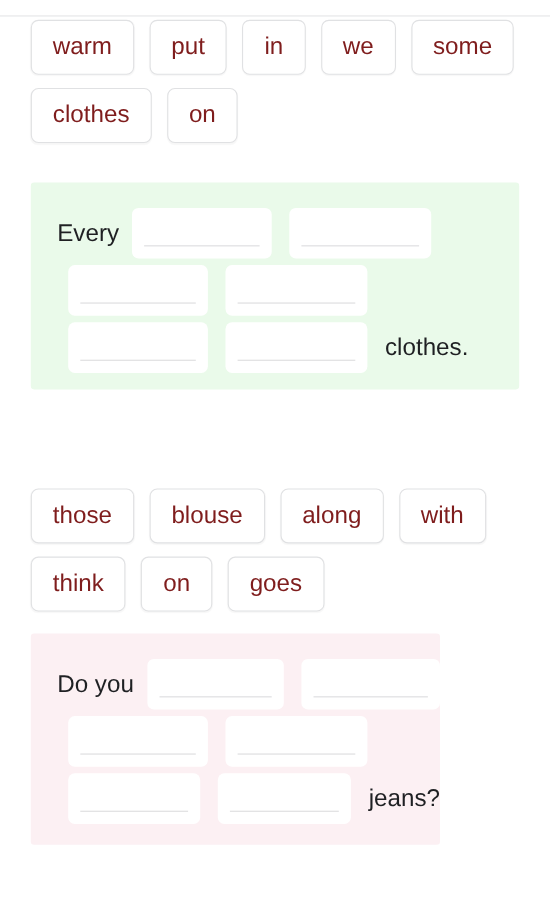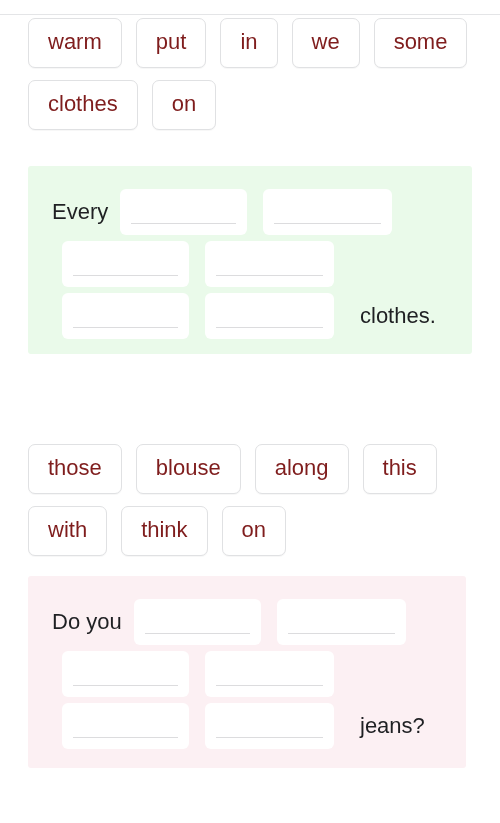--- a/index.html
+++ b/index.html
@@ -62,42 +62,42 @@
   .panel.green {
     left: 28px;
     top: 166px;
     width: 444px;
     height: 188px;
     background: #eafaea;
   }
   .panel.pink {
     left: 28px;
     top: 576px;
-    width: 438px;
+    width: 372px;
     height: 192px;
     background: #fcf0f3;
   }
 
   .sentence-row {
     display: flex;
     align-items: center;
     height: 52px;
     padding-left: 24px;
   }
   .sentence-row.indented { padding-left: 34px; }
 
   .lead-word,
   .tail-word {
     font-size: 22px;
     line-height: 1;
     color: #1f2023;
     white-space: nowrap;
   }
   .lead-word { margin-right: 12px; }
-  .tail-word { margin-left: 10px; }
+  .tail-word { }
 
   .slot {
     background: #ffffff;
     border-radius: 6px;
     height: 46px;
     width: 127px;
     margin-right: 16px;
     position: relative;
     cursor: pointer;
     box-shadow: 0 0 0 0 rgba(0,0,0,0);
@@ -143,24 +143,24 @@
     <div class="slot"></div>
     <div class="slot wide"></div>
     <span class="tail-word">clothes.</span>
   </div>
 </div>
 
 <div class="word-bank bank-2">
   <div class="chip">those</div>
   <div class="chip">blouse</div>
   <div class="chip">along</div>
-  <div class="chip">this</div>
   <div class="chip">with</div>
   <div class="chip">think</div>
   <div class="chip">on</div>
+  <div class="chip">goes</div>
 </div>
 
 <div class="panel pink">
   <div class="sentence-row">
     <span class="lead-word">Do you</span>
     <div class="slot"></div>
     <div class="slot wide"></div>
   </div>
   <div class="sentence-row indented">
     <div class="slot"></div>

